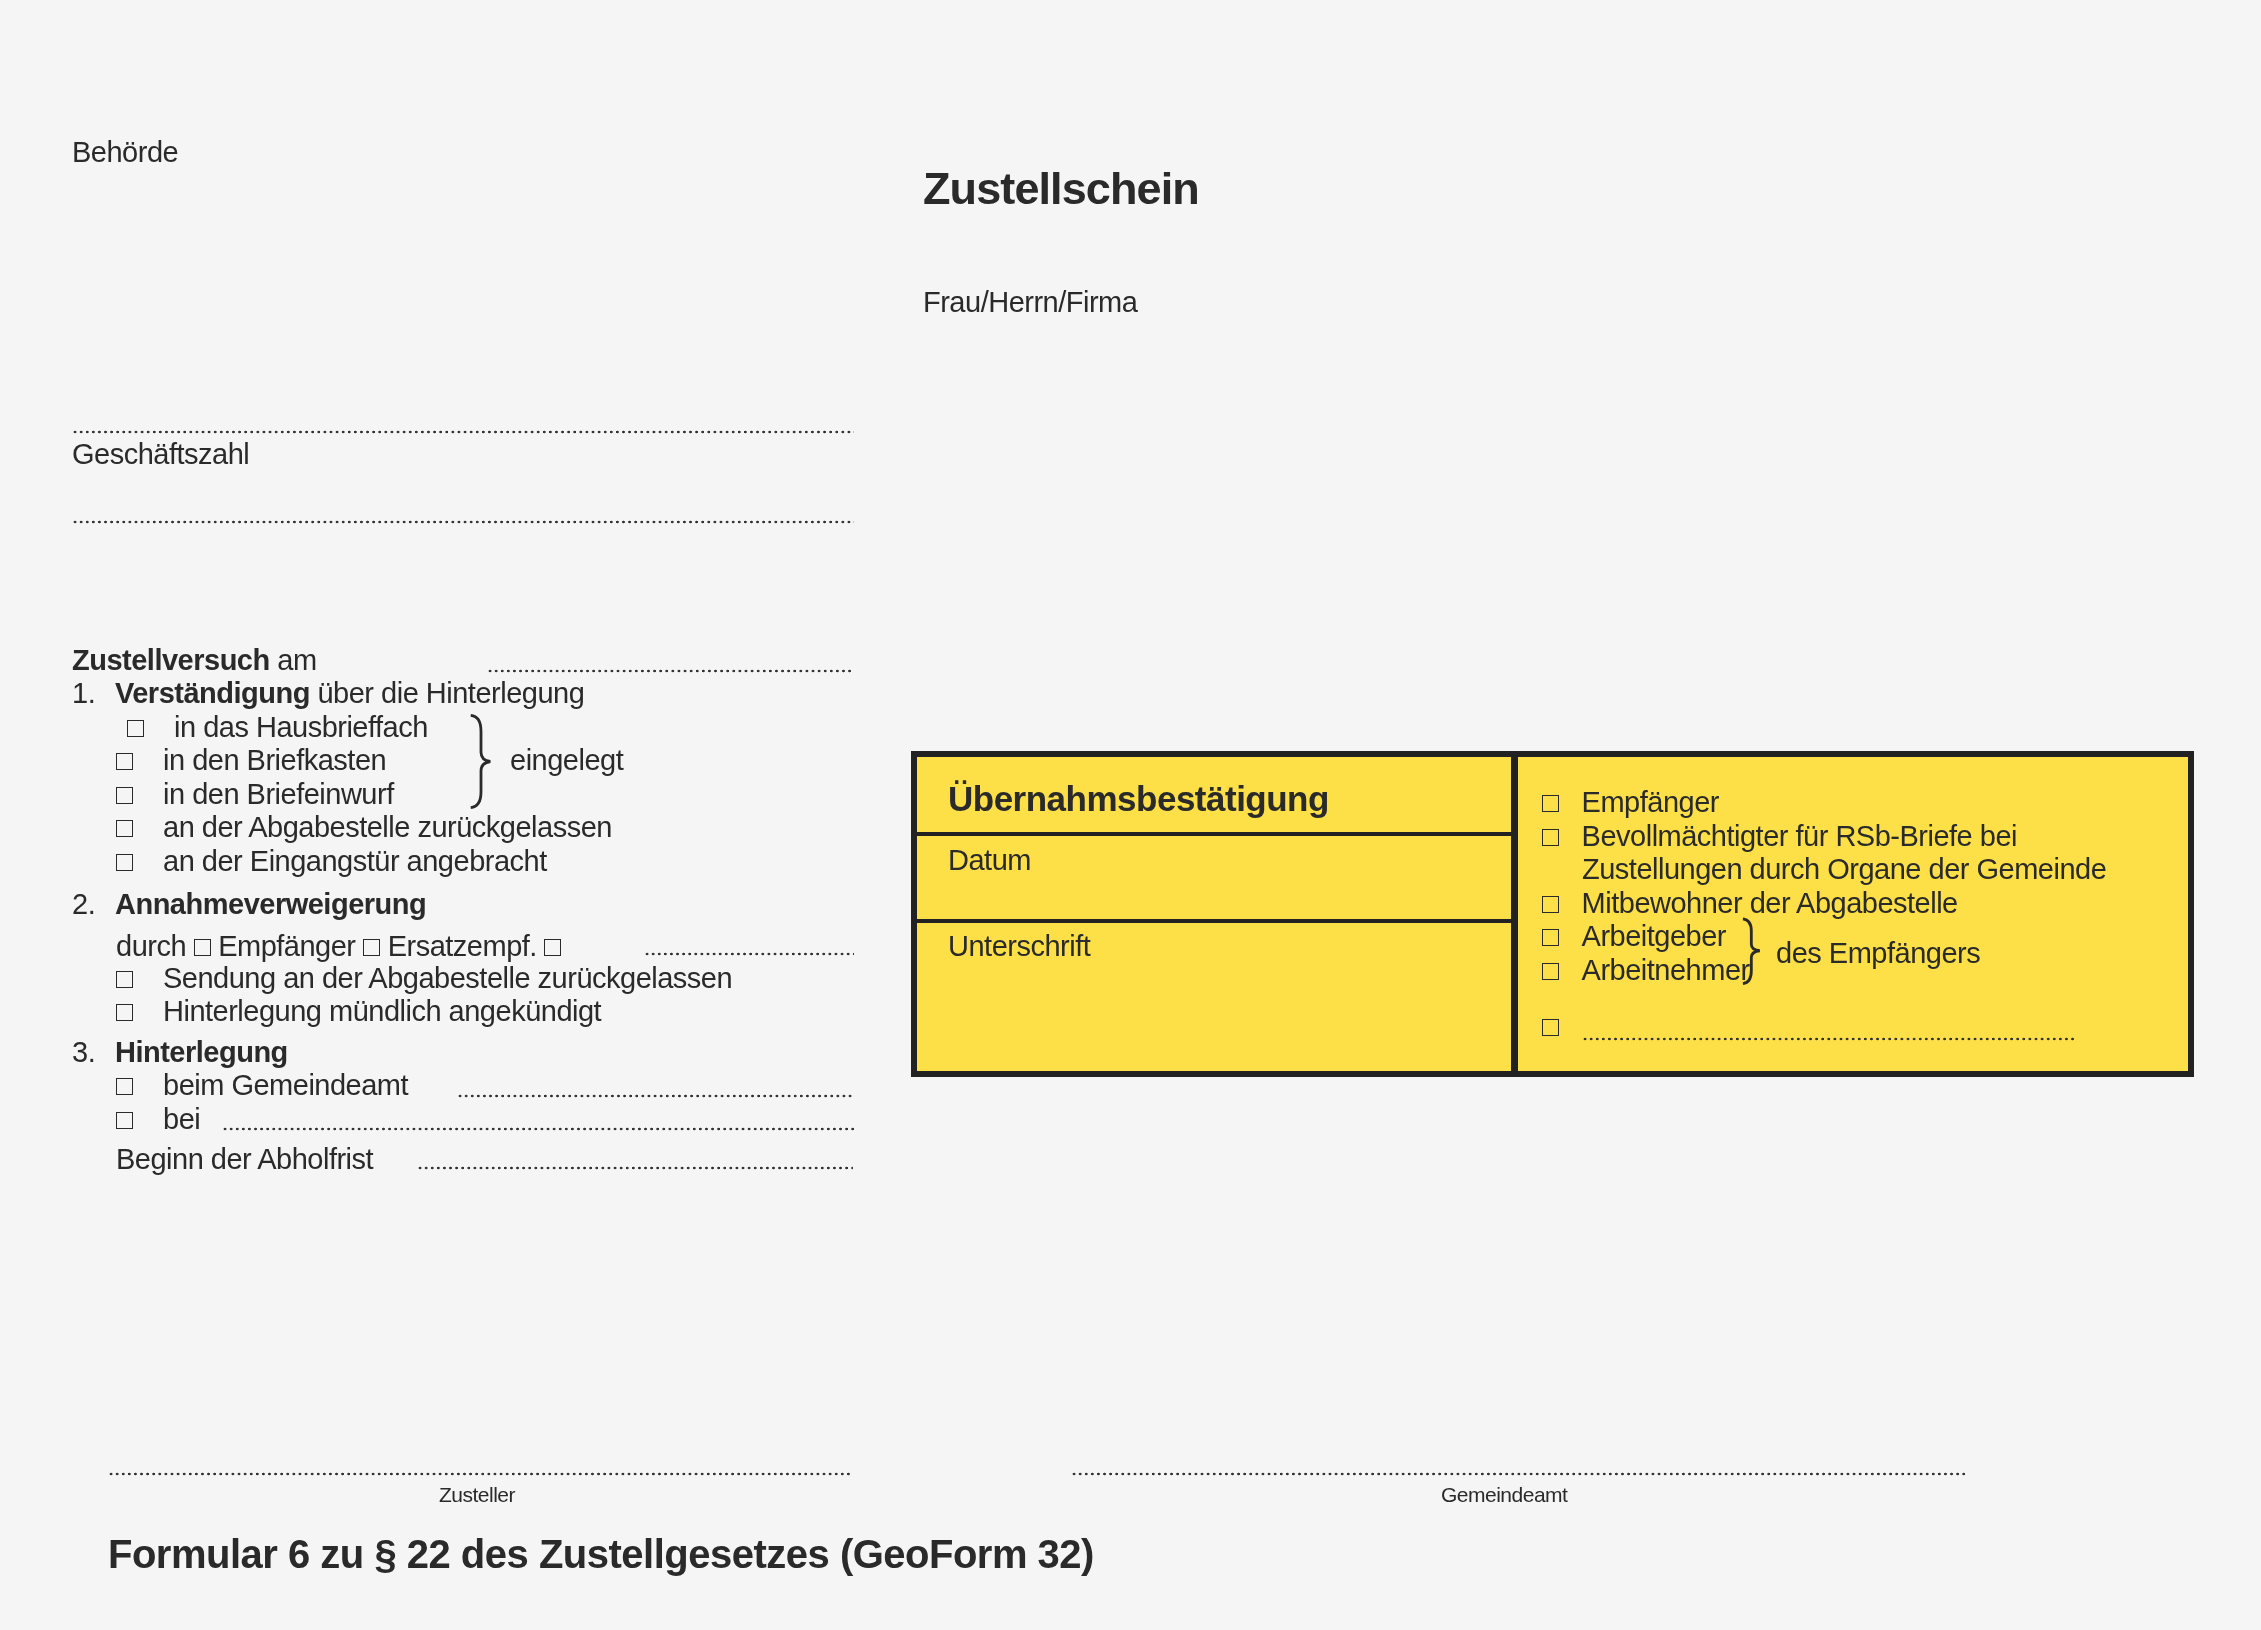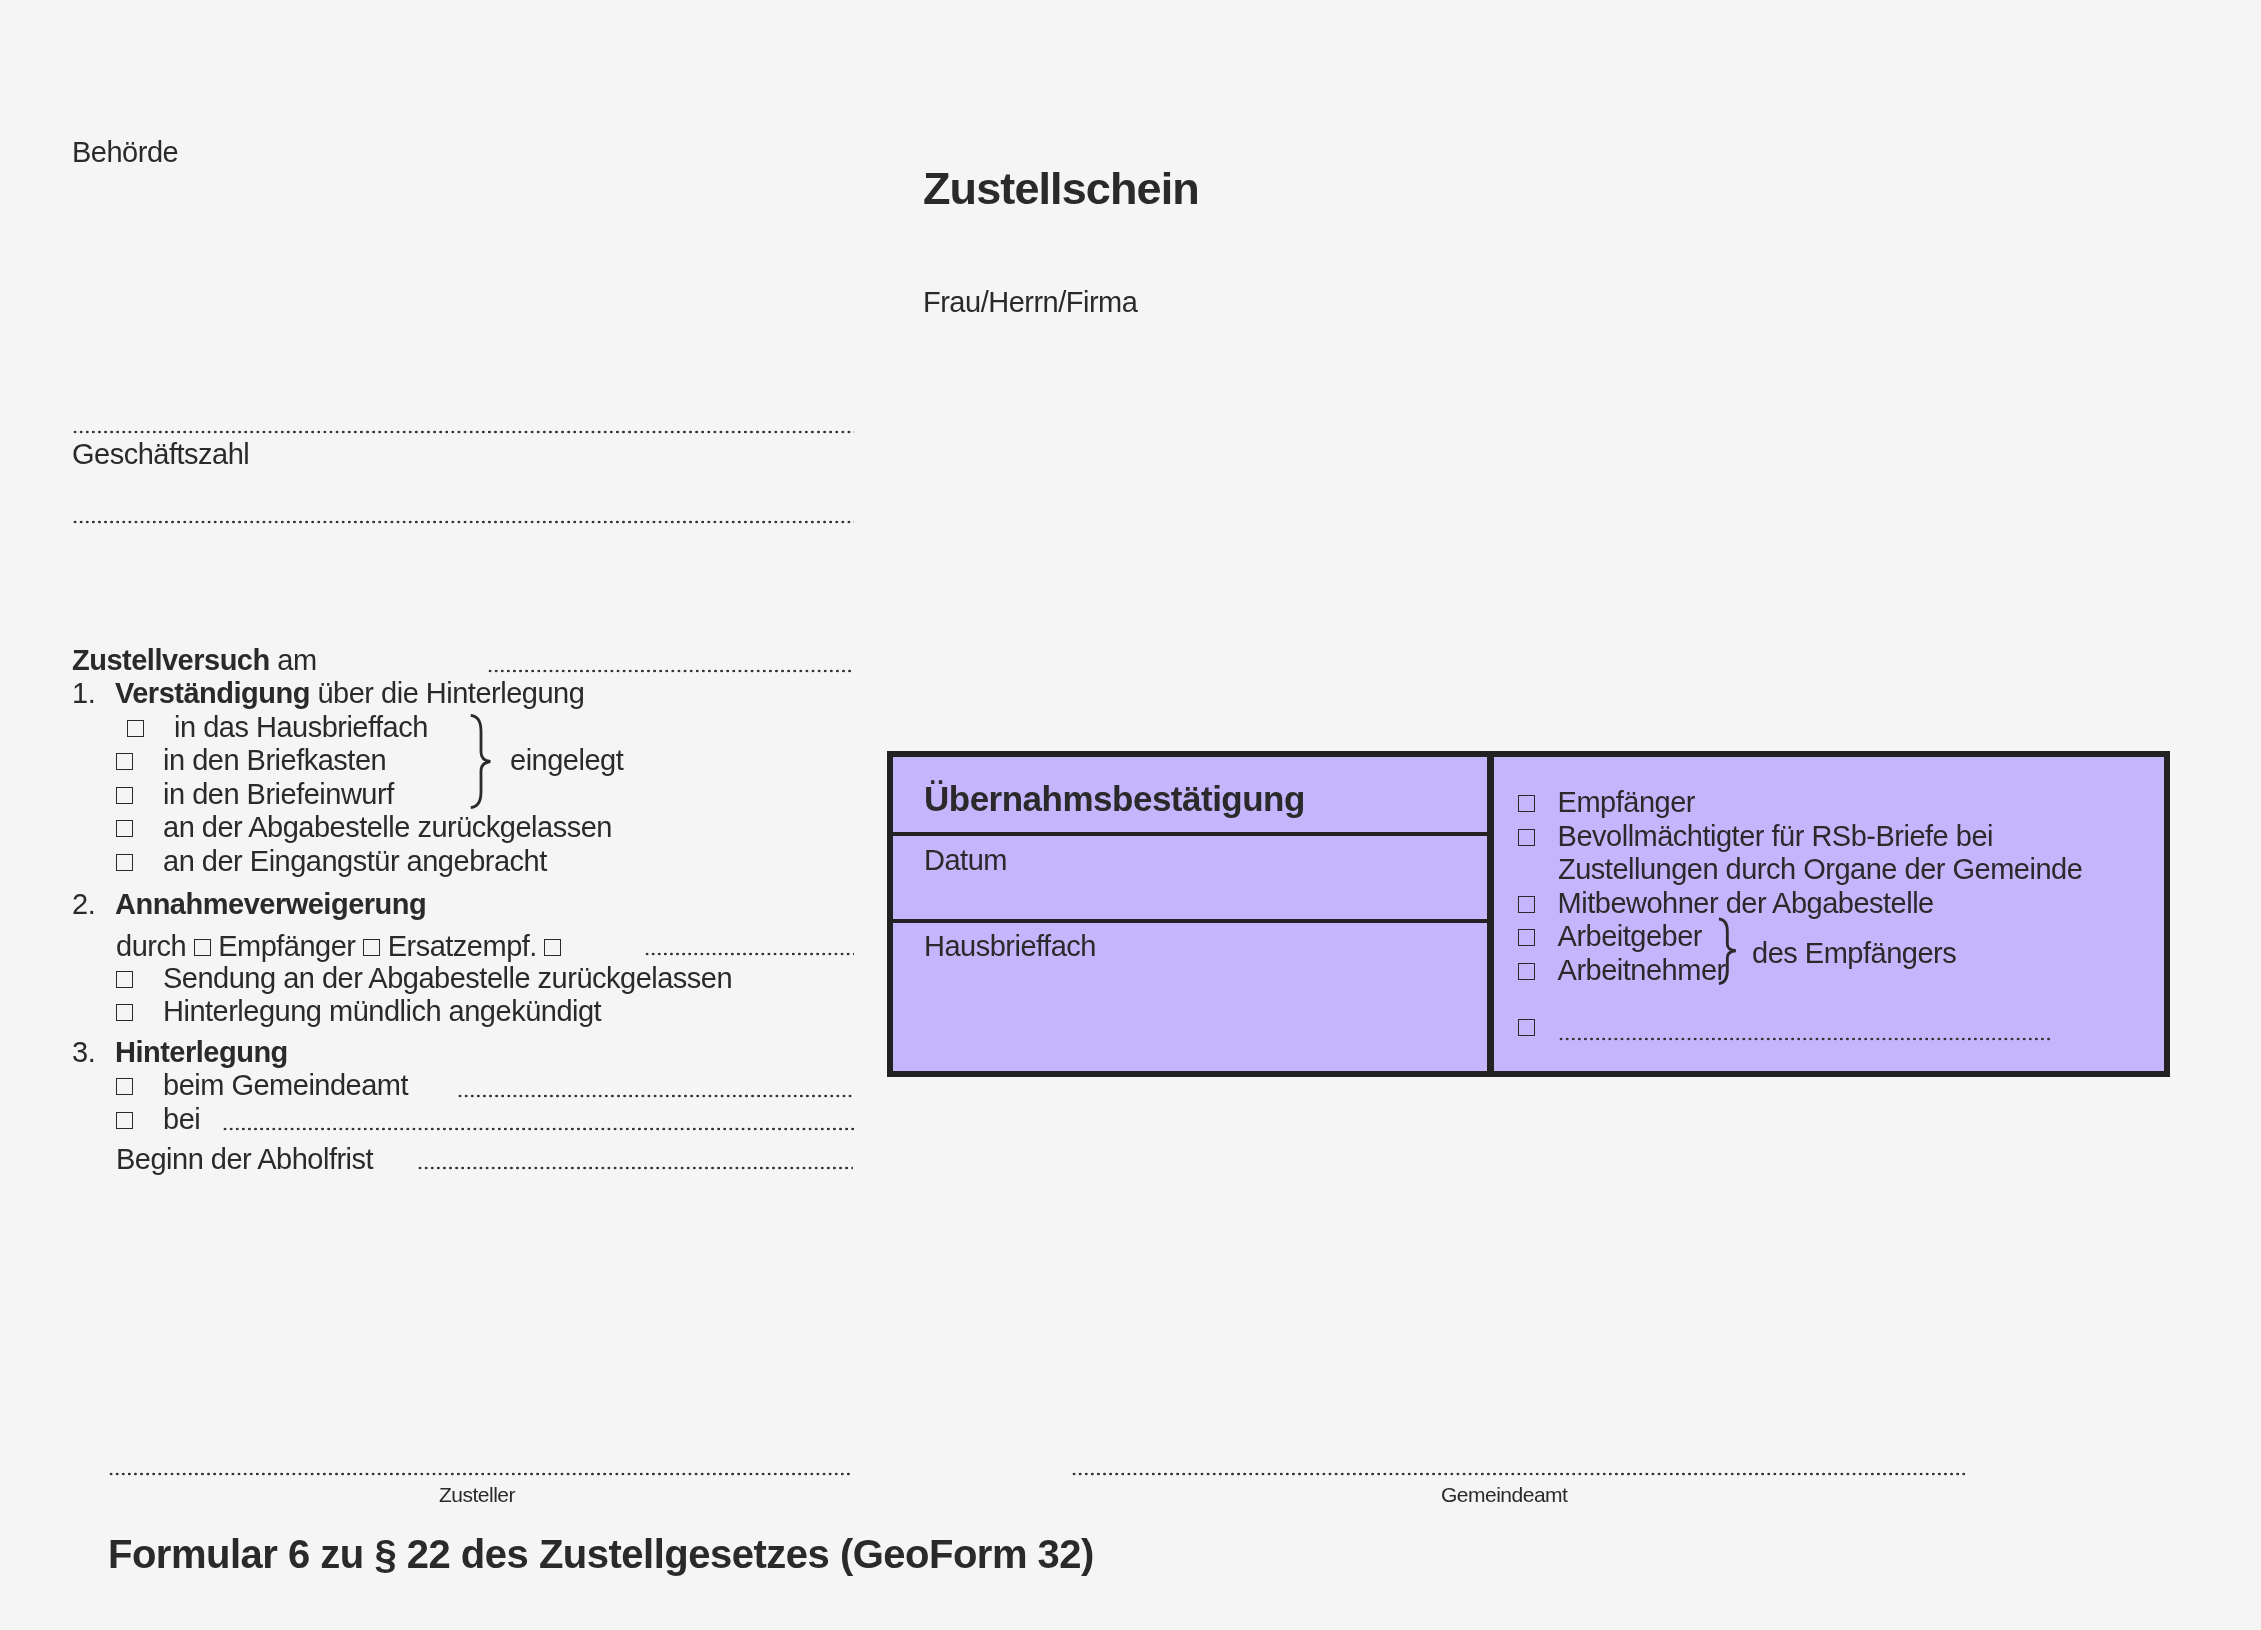--- a/index.html
+++ b/index.html
@@ -15,22 +15,22 @@
     position:absolute; height:3.8px;
     background-image:radial-gradient(circle, #333 1.2px, transparent 1.5px);
     background-size:6.1px 3.8px; background-repeat:repeat-x;
   }
   .cb {
     display:inline-block; width:17px; height:17px; border:1.9px solid #2a2a2a;
     box-sizing:border-box; vertical-align:-0.9px;
   }
   .row { position:absolute; display:flex; align-items:baseline; white-space:nowrap; }
   .box {
-    position:absolute; left:887px; top:751px; width:1283px; height:326px;
-    border:6.6px solid #222; box-sizing:border-box; background:#c4b5fd;
+    position:absolute; left:911px; top:751px; width:1283px; height:326px;
+    border:6.6px solid #222; box-sizing:border-box; background:#fde047;
   }
   .box .vdiv { position:absolute; left:594px; top:0; width:6.6px; height:100%; background:#222; }
   .box .hline { position:absolute; left:0; width:594px; height:3.8px; background:#222; }
 </style>
 </head>
 <body>
 
 <div class="abs t" style="left:72px;top:138px;">Behörde</div>
 <div class="abs b" style="left:923px;top:163px;font-size:45px;letter-spacing:-0.9px;">Zustellschein</div>
 <div class="abs t" style="left:923px;top:288px;">Frau/Herrn/Firma</div>
@@ -120,21 +120,21 @@
 </div>
 <div class="dots" style="left:417px;top:1166px;width:436px;"></div>
 
 <div class="box">
   <div class="vdiv"></div>
   <div class="hline" style="top:75px;"></div>
   <div class="hline" style="top:162px;"></div>
   <div class="abs b" style="left:31px;top:22px;font-size:35px;letter-spacing:-0.5px;">Übernahmsbestätigung</div>
   <div class="abs t" style="left:31px;top:89px;">Datum</div>
   <div class="abs" style="left:4.7px;top:80px;width:585px;height:79px;"></div>
-  <div class="abs t" style="left:31px;top:175px;">Hausbrieffach</div>
+  <div class="abs t" style="left:31px;top:175px;">Unterschrift</div>
   <div class="abs" style="left:4.7px;top:168px;width:585px;height:146px;"></div>
 
   <div class="row t" style="left:625px;top:31px;">
     <span class="cb"></span>
       <span style="width:22.6px;display:inline-block;"></span>
       <span>Empfänger</span>
   </div>
   <div class="row t" style="left:625px;top:65px;">
     <span class="cb"></span>
       <span style="width:22.6px;display:inline-block;"></span>

